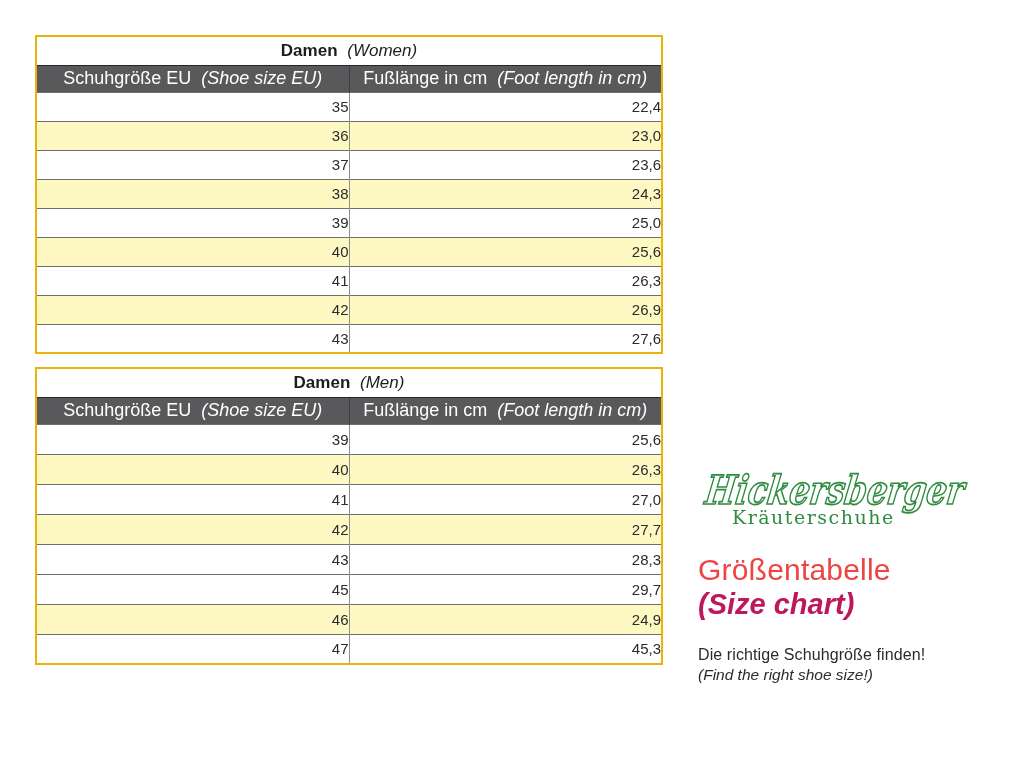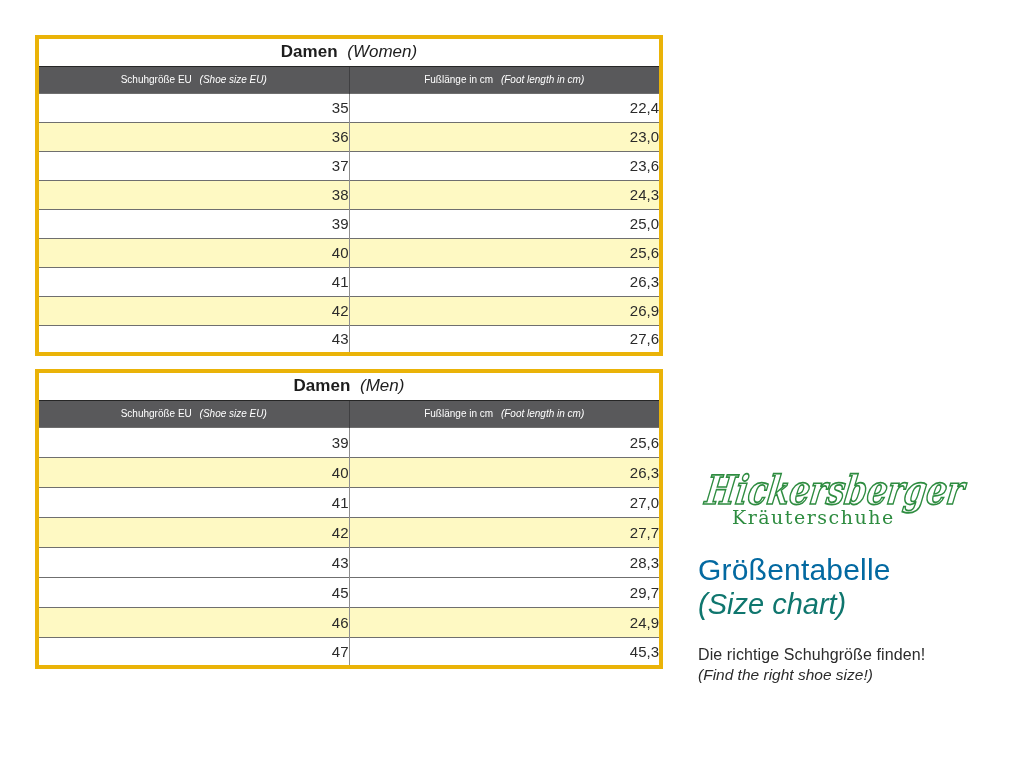--- a/index.html
+++ b/index.html
@@ -14,21 +14,21 @@
   
   .tables-col {
     position:absolute;
     left:35px; top:35px;
     width:628px;
   }
   table.size-table {
     width:100%;
     border-collapse:collapse;
     table-layout:fixed;
-    border:4px solid #eab308;
+    border:2px solid #eab308;
   }
   table.size-table.men { margin-top:13px; }
 
   tr.title-row th {
     background:#ffffff;
     height:29px;
     text-align:center;
     vertical-align:middle;
     font-size:17px;
     color:#1d1d1d;
@@ -36,21 +36,21 @@
     border-bottom:1px solid #262626;
   }
   .t-bold { font-weight:700; }
   .t-italic { font-style:italic; margin-left:5px; }
 
   tr.header-row th {
     background:#59595b;
     color:#ffffff;
     height:27px;
     vertical-align:middle;
-    font-size:10px;
+    font-size:18px;
     font-weight:400;
   }
   tr.header-row th + th { border-left:1px solid #3f3f41; }
   .h-italic { font-style:italic; margin-left:5px; }
 
   tbody td {
     height:29px;
     text-align:right;
     vertical-align:middle;
     font-size:15px;
@@ -73,30 +73,30 @@
   .logo-sub {
     font-family:"DejaVu Serif", serif;
     color:#2e8c40;
     font-size:19px;
     letter-spacing:1.5px;
     margin-top:-12px;
     margin-left:34px;
   }
   .main-title {
     font-size:30px;
-    color:#0369a1;
+    color:#ef4444;
     font-weight:400;
     line-height:1.18;
     letter-spacing:0.2px;
   }
   .main-title-en {
     font-size:29px;
     font-style:italic;
-    color:#0f766e;
-    font-weight:400;
+    color:#be185d;
+    font-weight:700;
     line-height:1.2;
   }
   .hint-de {
     margin-top:24px;
     font-size:16px;
     color:#2b2b2b;
     font-weight:400;
     letter-spacing:0.1px;
   }
   .hint-en {

